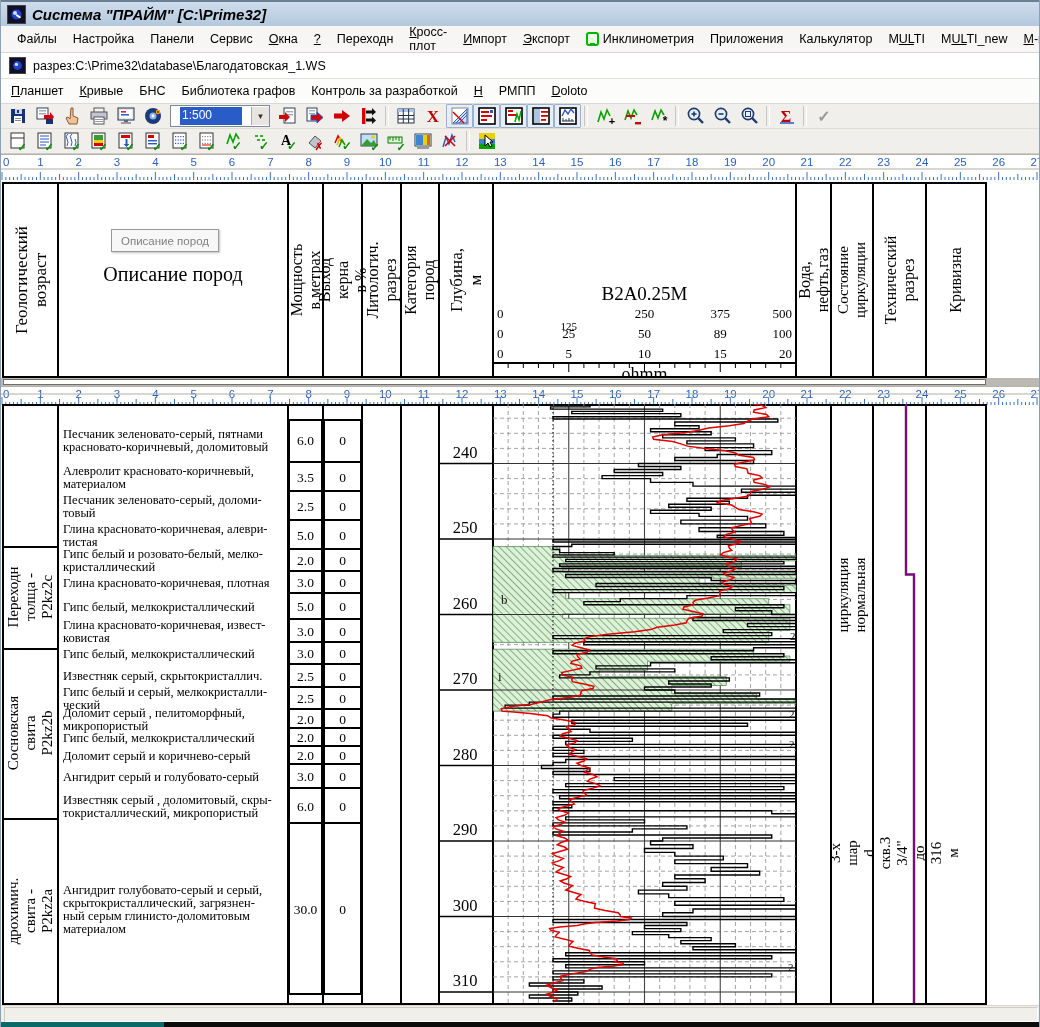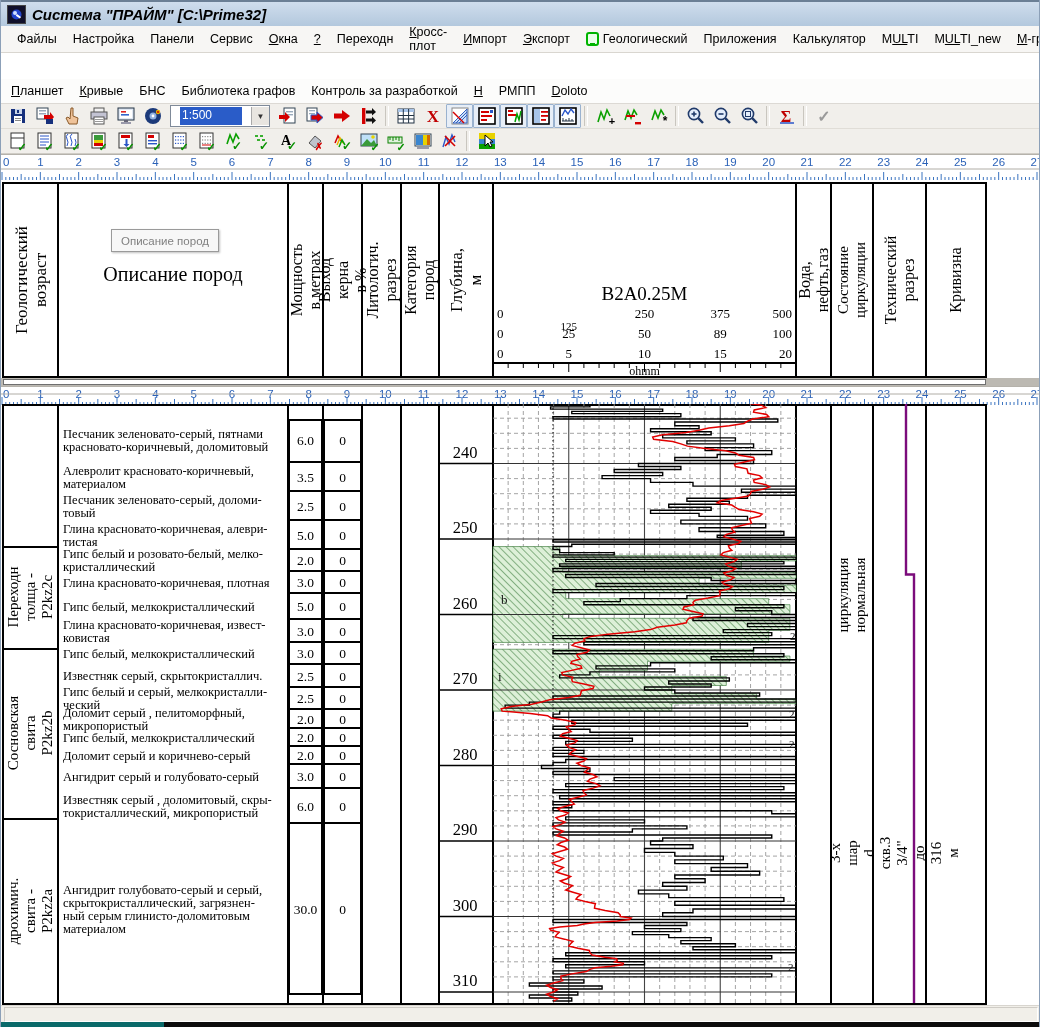--- a/index.html
+++ b/index.html
@@ -94,39 +94,48 @@
         <span><u>И</u>мпорт</span>
       </span>
       <span class="mi">
         <span><u>Э</u>кспорт</span>
       </span>
       <span class="mi">
         <svg width="13" height="15">
           <rect x="1" y="1" width="11" height="12" rx="2" fill="#eaffea" stroke="#00b400" stroke-width="2"></rect>
           <rect x="4" y="11" width="5" height="2" fill="#00b400"></rect>
         </svg>
-        <span>Геологический</span>
+        <span>Инклинометрия</span>
       </span>
       <span class="mi">
         <span>Приложения</span>
       </span>
       <span class="mi">
         <span>Калькулятор</span>
       </span>
       <span class="mi">
         <span>M<u>UL</u>TI</span>
       </span>
       <span class="mi">
         <span>M<u>UL</u>TI_new</span>
       </span>
       <span class="mi">
         <span><u>M</u>-графы</span>
       </span>
     </div>
 
+  <div class="abs docbar">
+    <span class="appicon" style="width:15px;height:15px">
+      <svg width="11" height="11">
+          <circle cx="5.5" cy="5.5" r="4.4" fill="#2244cc"></circle>
+          <circle cx="4.4" cy="4.4" r="1.7" fill="#cfe0ff"></circle>
+        </svg>
+    </span>
+    <span class="dt">разрез:C:\Prime32\database\Благодатовская_1.WS</span>
+  </div>
 
   <div class="abs menubar2" id="menubar2">
       <span class="mi">
         <span><u>П</u>ланшет</span>
       </span>
       <span class="mi">
         <span><u>К</u>ривые</span>
       </span>
       <span class="mi">
         <span>БНС</span>
@@ -897,21 +906,21 @@
         <line x1="181.8" y1="1" x2="181.8" y2="6" stroke="#000"></line>
         <line x1="196.95" y1="1" x2="196.95" y2="6" stroke="#000"></line>
         <line x1="212.1" y1="1" x2="212.1" y2="6" stroke="#000"></line>
         <line x1="227.25" y1="1" x2="227.25" y2="10" stroke="#000"></line>
         <line x1="242.4" y1="1" x2="242.4" y2="6" stroke="#000"></line>
         <line x1="257.55" y1="1" x2="257.55" y2="6" stroke="#000"></line>
         <line x1="272.7" y1="1" x2="272.7" y2="6" stroke="#000"></line>
         <line x1="287.85" y1="1" x2="287.85" y2="6" stroke="#000"></line>
         <line x1="303" y1="1" x2="303" y2="10" stroke="#000"></line>
       </svg>
-      <div class="abs serif" style="left:492px;top:364px;width:303px;text-align:center;font-size:12px">ohmm</div>
+      <div class="abs serif" style="left:492px;top:364px;width:303px;text-align:center;font-size:18px">ohmm</div>
     </div>
   <div class="abs tooltip">Описание пород</div>
 
   <div class="abs band"></div>
   <div class="abs bandbox"></div>
   <div class="abs ruler" id="ruler2" style="top:386px;height:18px"><svg width="1040" height="18">
         <text x="2" y="11" text-anchor="start" font-size="11.5" fill="#2b62b8" font-family="Liberation Sans,sans-serif">0</text>
         <text x="39.333333333333336" y="11" text-anchor="middle" font-size="11.5" fill="#2b62b8" font-family="Liberation Sans,sans-serif">1</text>
         <text x="77.66666666666667" y="11" text-anchor="middle" font-size="11.5" fill="#2b62b8" font-family="Liberation Sans,sans-serif">2</text>
         <text x="116" y="11" text-anchor="middle" font-size="11.5" fill="#2b62b8" font-family="Liberation Sans,sans-serif">3</text>

